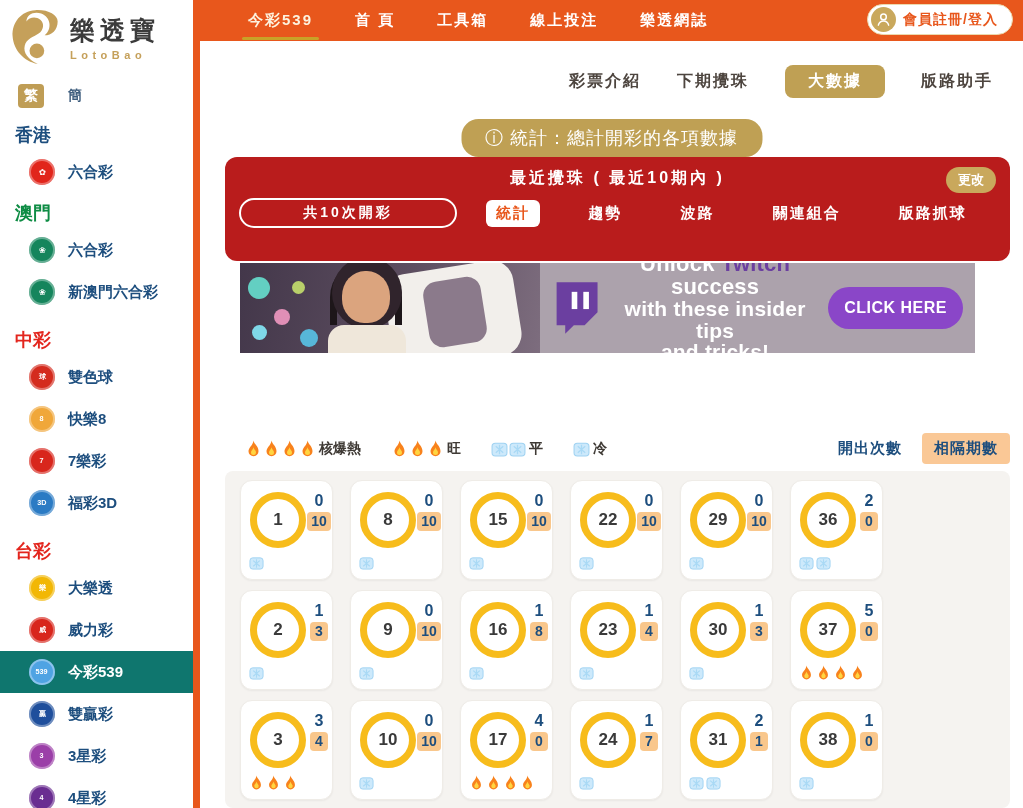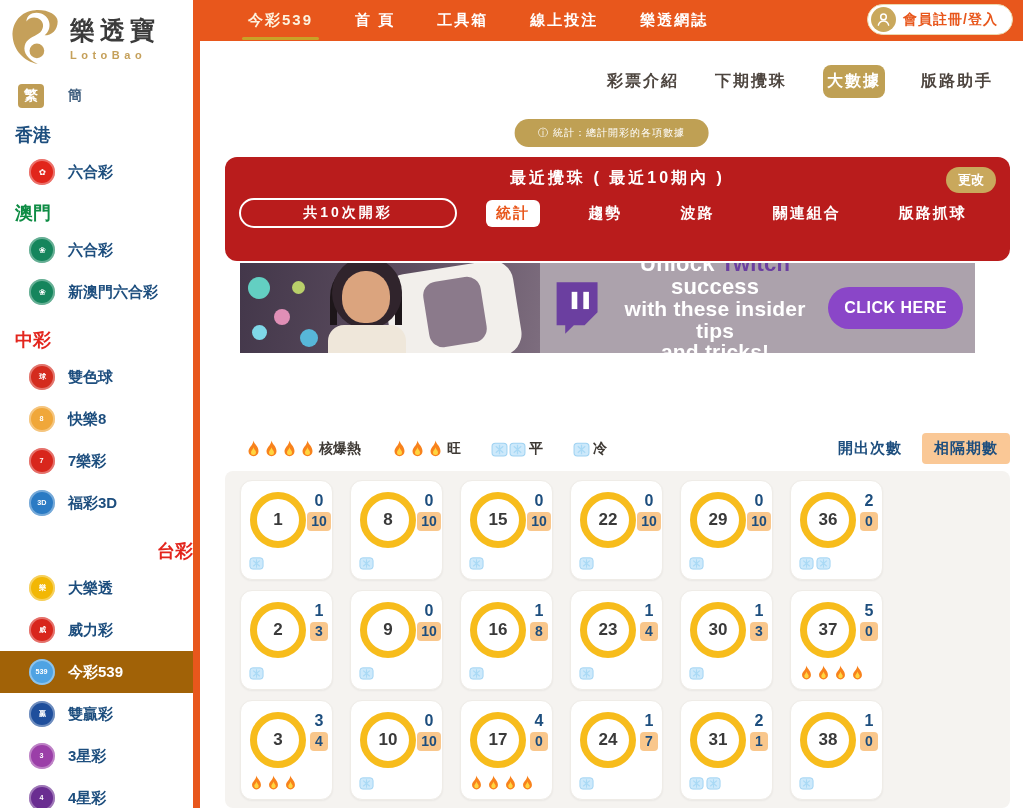--- a/index.html
+++ b/index.html
@@ -10,38 +10,38 @@
   .sidebar{position:absolute;left:0;top:0;width:193px;height:808px;background:#fff;z-index:4}
   .logo-row{display:flex;align-items:center;gap:8px;padding:8px 11px 0 10px;cursor:pointer}
   .logo-zh{font-size:25px;font-weight:bold;color:#3b3b3b;letter-spacing:5px}
   .logo-en{font-size:11px;font-weight:bold;color:#C5A05A;letter-spacing:4.5px;margin-top:2px}
   .lang-row{display:flex;align-items:center;gap:24px;margin:18px 0 0 18px}
   .lang-trad{background:#BF9D55;color:#fff;font-weight:bold;font-size:14px;padding:3px 6px;border-radius:4px;cursor:pointer}
   .lang-simp{color:#3F5E7E;font-weight:bold;font-size:14px;cursor:pointer}
   .section-title{margin:15px 0 4px 15px;font-size:18px;font-weight:bold}
   .side-item{display:flex;align-items:center;gap:13px;padding:8px 0 8px 29px;font-size:15px;font-weight:bold;color:#1D4E7E;cursor:pointer}
   .side-item .dot{width:26px;height:26px;min-width:26px;border-radius:50%;display:flex;align-items:center;justify-content:center;color:#fff;font-size:12px;box-shadow:inset 0 0 0 2px rgba(255,255,255,.35)}
-  .side-item.active{background:#a16207;color:#fff}
+  .side-item.active{background:#0f766e;color:#fff}
 
   
   .edge{position:absolute;left:193px;top:0;width:7px;height:808px;background:#E8571C;z-index:2}
   .header{position:absolute;left:193px;top:0;width:830px;height:41px;background:#E8571C;z-index:3}
   .topnav{position:absolute;left:55px;top:0;height:41px;display:flex;align-items:center;gap:42px}
   .topnav-item{color:#fff;font-weight:bold;font-size:15px;letter-spacing:2px;position:relative;cursor:pointer;white-space:nowrap}
   .topnav-item.active{color:#fdf3df}
   .topnav-item.active::after{content:"";position:absolute;left:-6px;right:-6px;bottom:-10px;height:3px;background:#C9A227;border-radius:2px}
   .member-btn{position:absolute;right:10px;top:4px;height:31px;background:#fff;border:1px solid #ecd9ae;border-radius:17px;display:flex;align-items:center;gap:7px;padding:2px 14px 2px 3px;color:#E8571C;font-weight:bold;font-size:14px;letter-spacing:1px;cursor:pointer}
   .member-avatar{width:25px;height:25px;border-radius:50%;background:#C9A85C;display:flex;align-items:center;justify-content:center}
 
   
   .main{position:absolute;left:200px;top:41px;width:823px;height:767px;background:#fff;border-top-left-radius:10px;overflow:hidden;z-index:3}
   .subnav{position:absolute;top:24px;right:30px;display:flex;align-items:center;gap:36px}
   .subnav-item{font-size:16px;font-weight:bold;color:#4D453F;letter-spacing:2px;cursor:pointer}
-  .subnav-item.active{background:#BFA054;color:#fff;padding:6px 4px;border-radius:8px}
-  .info-pill{position:absolute;top:78px;left:50%;transform:translateX(-50%);background:#BFA054;color:#fff;font-size:10px;letter-spacing:1px;padding:7px 24px;border-radius:17px;white-space:nowrap}
+  .subnav-item.active{background:#BFA054;color:#fff;padding:6px 23px;border-radius:8px}
+  .info-pill{position:absolute;top:78px;left:50%;transform:translateX(-50%);background:#BFA054;color:#fff;font-size:18px;letter-spacing:1px;padding:7px 24px;border-radius:17px;white-space:nowrap}
 
   .panel{position:absolute;top:116px;left:25px;width:785px;height:104px;background:#b91c1c;border-radius:12px;color:#fff}
   .panel-title{text-align:center;font-size:16px;font-weight:bold;letter-spacing:3px;padding-top:11px}
   .change-btn{position:absolute;right:14px;top:10px;background:#C9A85C;border:none;border-radius:14px;padding:4px 12px;font-size:13px;color:#fff;font-weight:bold;cursor:pointer;font-family:inherit}
   .panel-row{display:flex;align-items:center;margin-top:9px;padding:0 14px}
   .draws-pill{border:2px solid #fff;border-radius:17px;padding:4px 0;width:218px;min-width:218px;text-align:center;font-size:14px;font-weight:bold;letter-spacing:3px;cursor:pointer}
   .panel-tabs{display:flex;flex:1;justify-content:space-around;align-items:center;margin-left:10px}
   .ptab{font-size:15px;font-weight:bold;letter-spacing:2px;cursor:pointer;padding:4px 10px;border-radius:6px}
   .ptab.active{background:#fff;color:#E8571C}
 
@@ -182,21 +182,21 @@
           <span>7樂彩</span>
         </div>
         <div class="side-item">
           <span class="dot" style="background-color: rgb(43, 123, 196);">
             <span style="font-size:9px;transform:scale(.8)">3D</span>
           </span>
           <span>福彩3D</span>
         </div>
       </div>
 
-    <div class="section-title" style="color: rgb(227, 37, 29); text-align: right;">台彩</div>
+    <div class="section-title" style="color: rgb(227, 37, 29);">台彩</div>
     <div>
 
     <div class="side-item">
           <span class="dot" style="background-color: rgb(242, 183, 5);">
             <span style="font-size:9px;transform:scale(.8)">樂</span>
           </span>
           <span>大樂透</span>
         </div>
         <div class="side-item">
           <span class="dot" style="background-color: rgb(216, 38, 28);">

